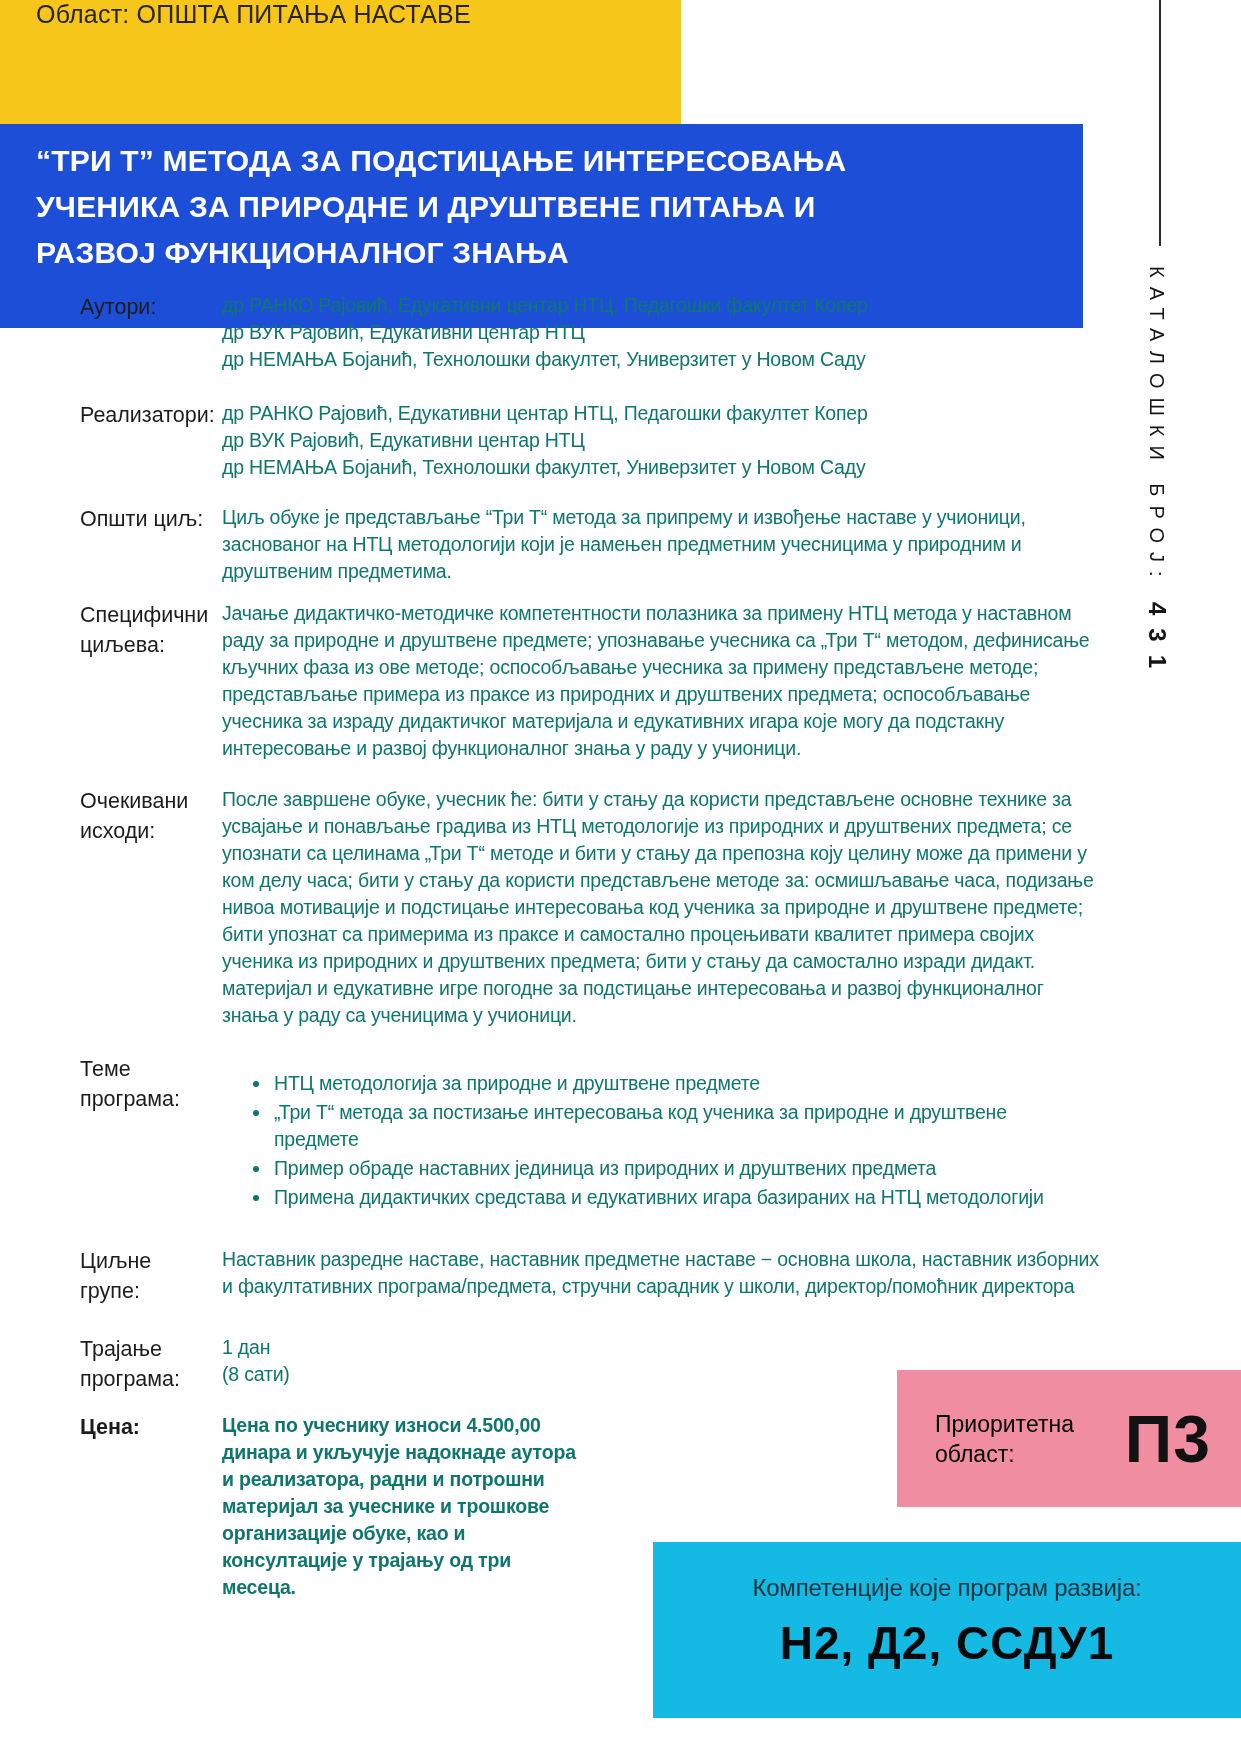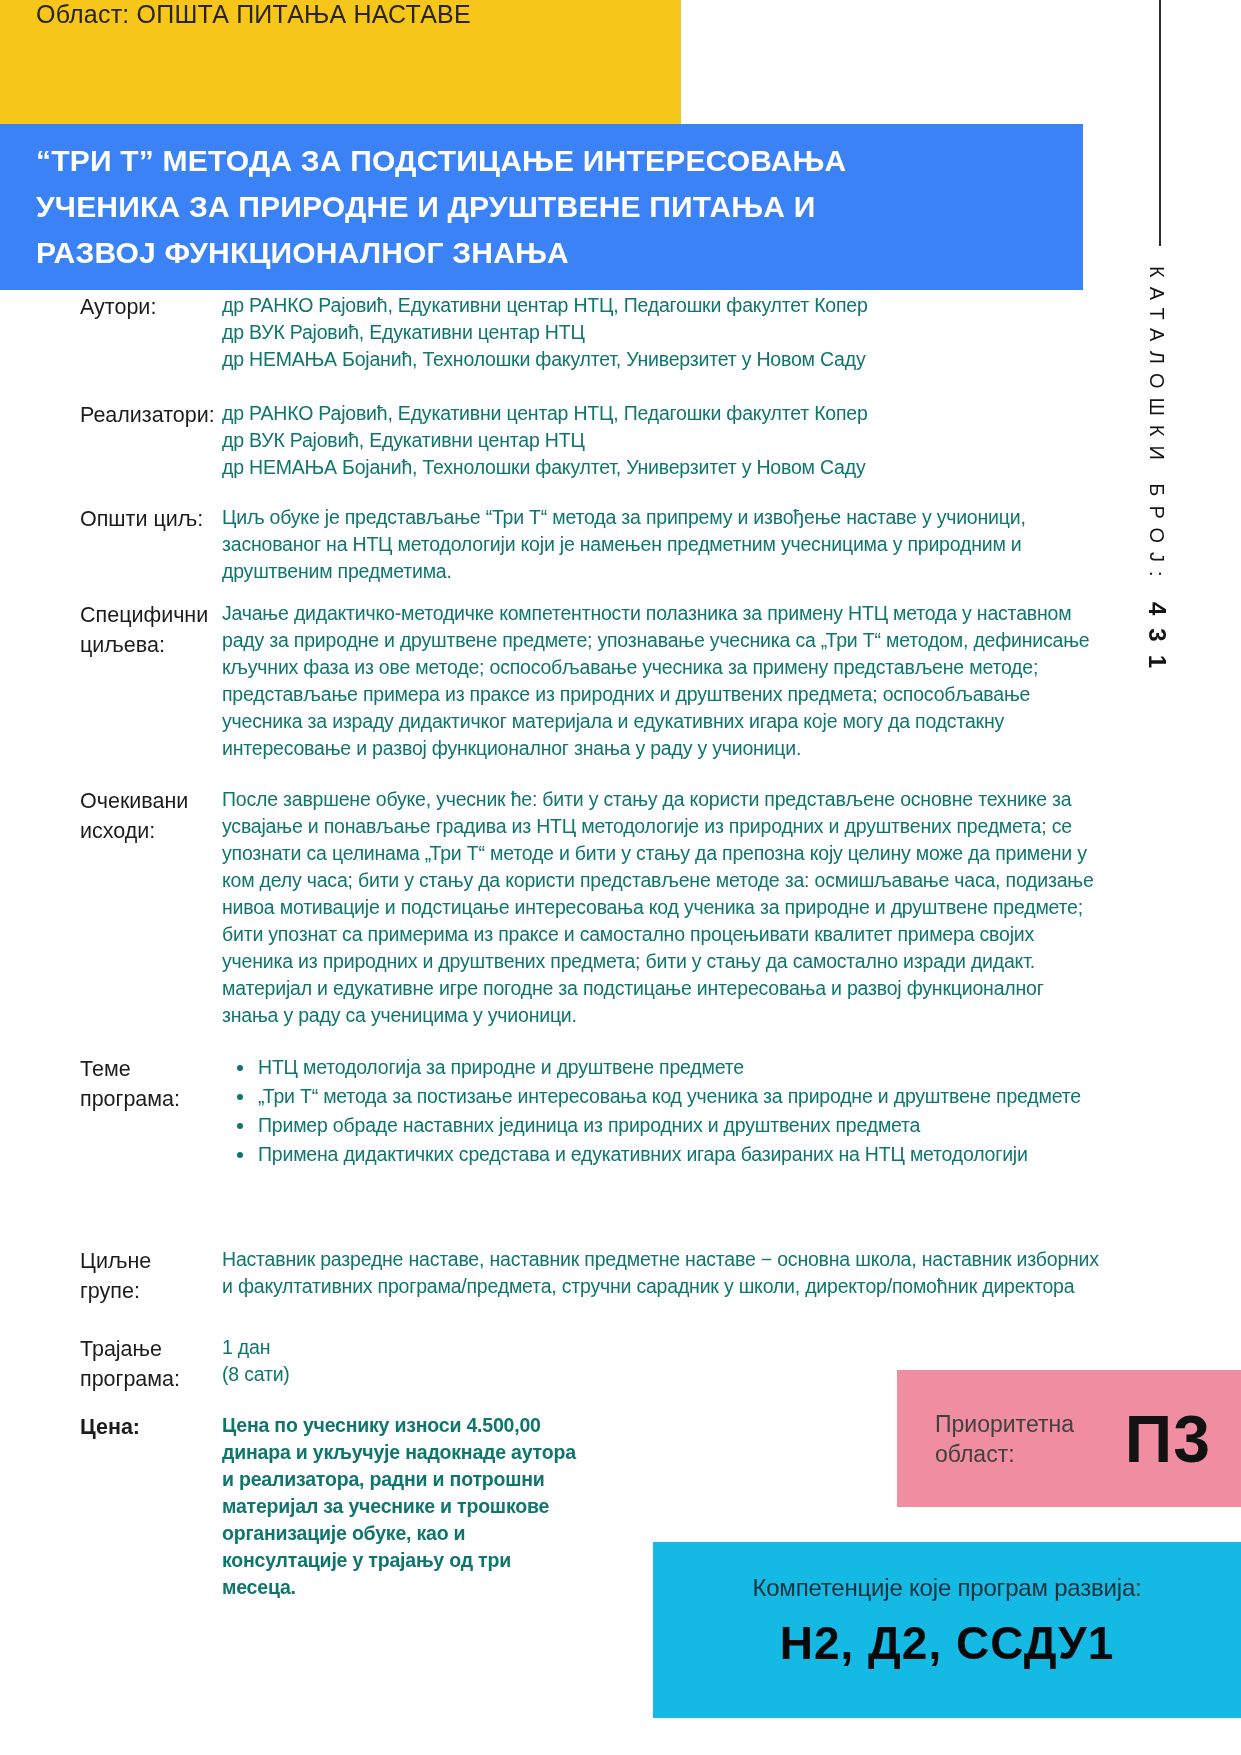--- a/index.html
+++ b/index.html
@@ -11,22 +11,22 @@
   
   .area-box {
     position:absolute; left:0; top:0; width:681px; height:124px;
     background:#F6C71A; display:flex; 
     box-sizing:border-box; padding-left:36px;
   }
   .area-box .t { font-size:25px; color:#2a2416; letter-spacing:.2px; }
 
   
   .title-box {
-    position:absolute; left:0; top:124px; width:1083px; height:166px;
-    background:#3b82f6; box-sizing:border-box; padding:14px 41px 0 36px;
+    position:absolute; left:0; top:124px; width:1083px; height:204px;
+    background:#1d4ed8; box-sizing:border-box; padding:14px 41px 0 36px;
   }
   .title-line {
     color:#ffffff; font-weight:bold; font-size:30px; line-height:46px;
     letter-spacing:.2px; white-space:nowrap;
   }
 
   
   .catalog-rule {
     position:absolute; left:1159px; top:0; width:2px; height:246px; background:#2e2b28;
   }
@@ -41,40 +41,40 @@
   .row { position:absolute; left:72px; width:1032px; display:flex; }
   .row .lbl {
     flex:0 0 142px; width:142px; font-size:21.5px; line-height:30px;
     color:#1c1c1c; white-space:pre-line;margin-left:8px;
   }
   .row .val {
     flex:1; font-size:19.5px; line-height:27px; color:#0f766e; letter-spacing:-.2px;
   }
   .row .val .line { display:block; }
   .row .val.narrow { flex:0 0 358px; max-width:358px; }
-  .row .val ul { margin:0; padding-left:34px; }
+  .row .val ul { margin:16px; padding-left:34px; }
   .row .val li { padding-left:2px; margin-bottom:2px; }
 
   .row-authors   { top:292px; }
   .row-realizers { top:400px; }
   .row-goal      { top:504px; }
   .row-specific  { top:600px; }
   .row-outcomes  { top:786px; }
   .row-topics    { top:1054px; }
   .row-targets   { top:1246px; }
   .row-duration  { top:1334px; }
   .row-price     { top:1412px;font-weight:bold; }
 
   
   .priority {
     position:absolute; left:897px; top:1370px; width:344px; height:137px;
     background:#F18DA0; display:flex; align-items:center;
     box-sizing:border-box; padding:0 30px 0 38px;
   }
-  .priority .plabel { font-size:23px; line-height:30px; color:#404040; width:165px; }
+  .priority .plabel { font-size:23px; line-height:30px; color:#000000; width:165px; }
   .priority .pvalue {
     margin-left:auto; font-weight:bold; font-size:66px; color:#121212; letter-spacing:1px;
   }
 
   
   .competencies {
     position:absolute; left:653px; top:1542px; width:588px; height:176px;
     background:#14B9E4; text-align:center; box-sizing:border-box; padding-top:32px;
   }
   .competencies .clabel { font-size:24px; color:#16323e; letter-spacing:-.2px; }

